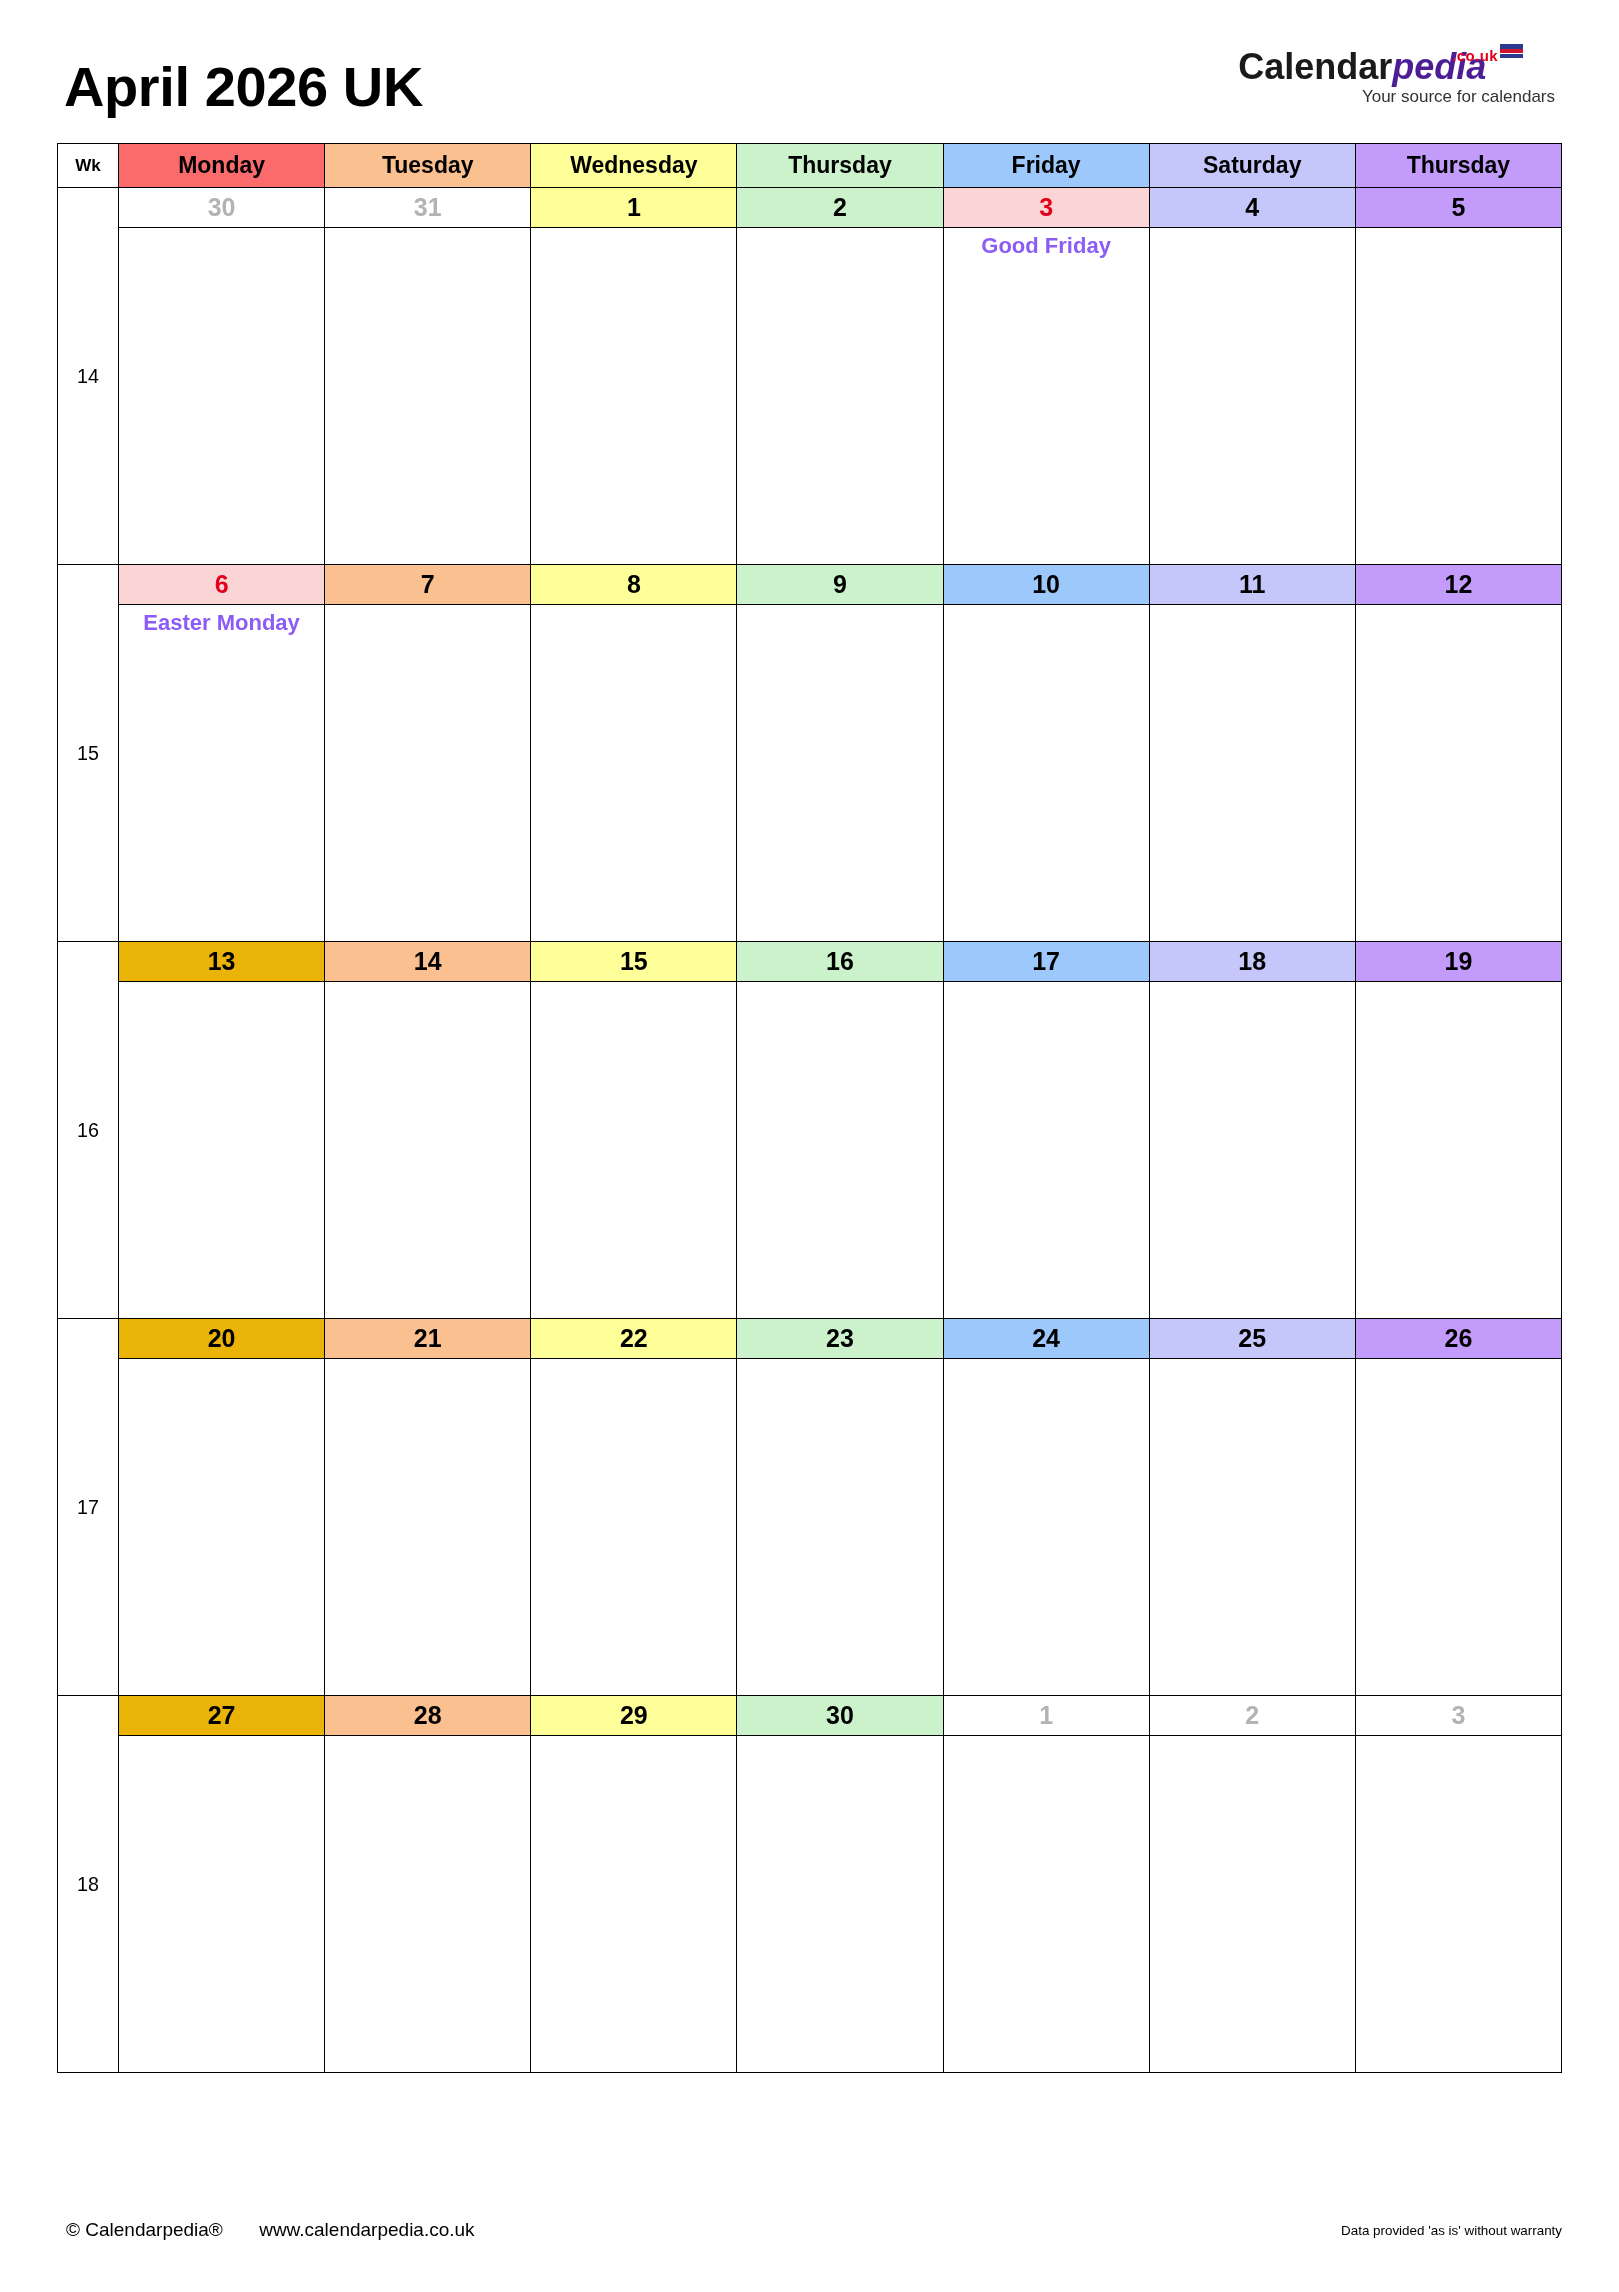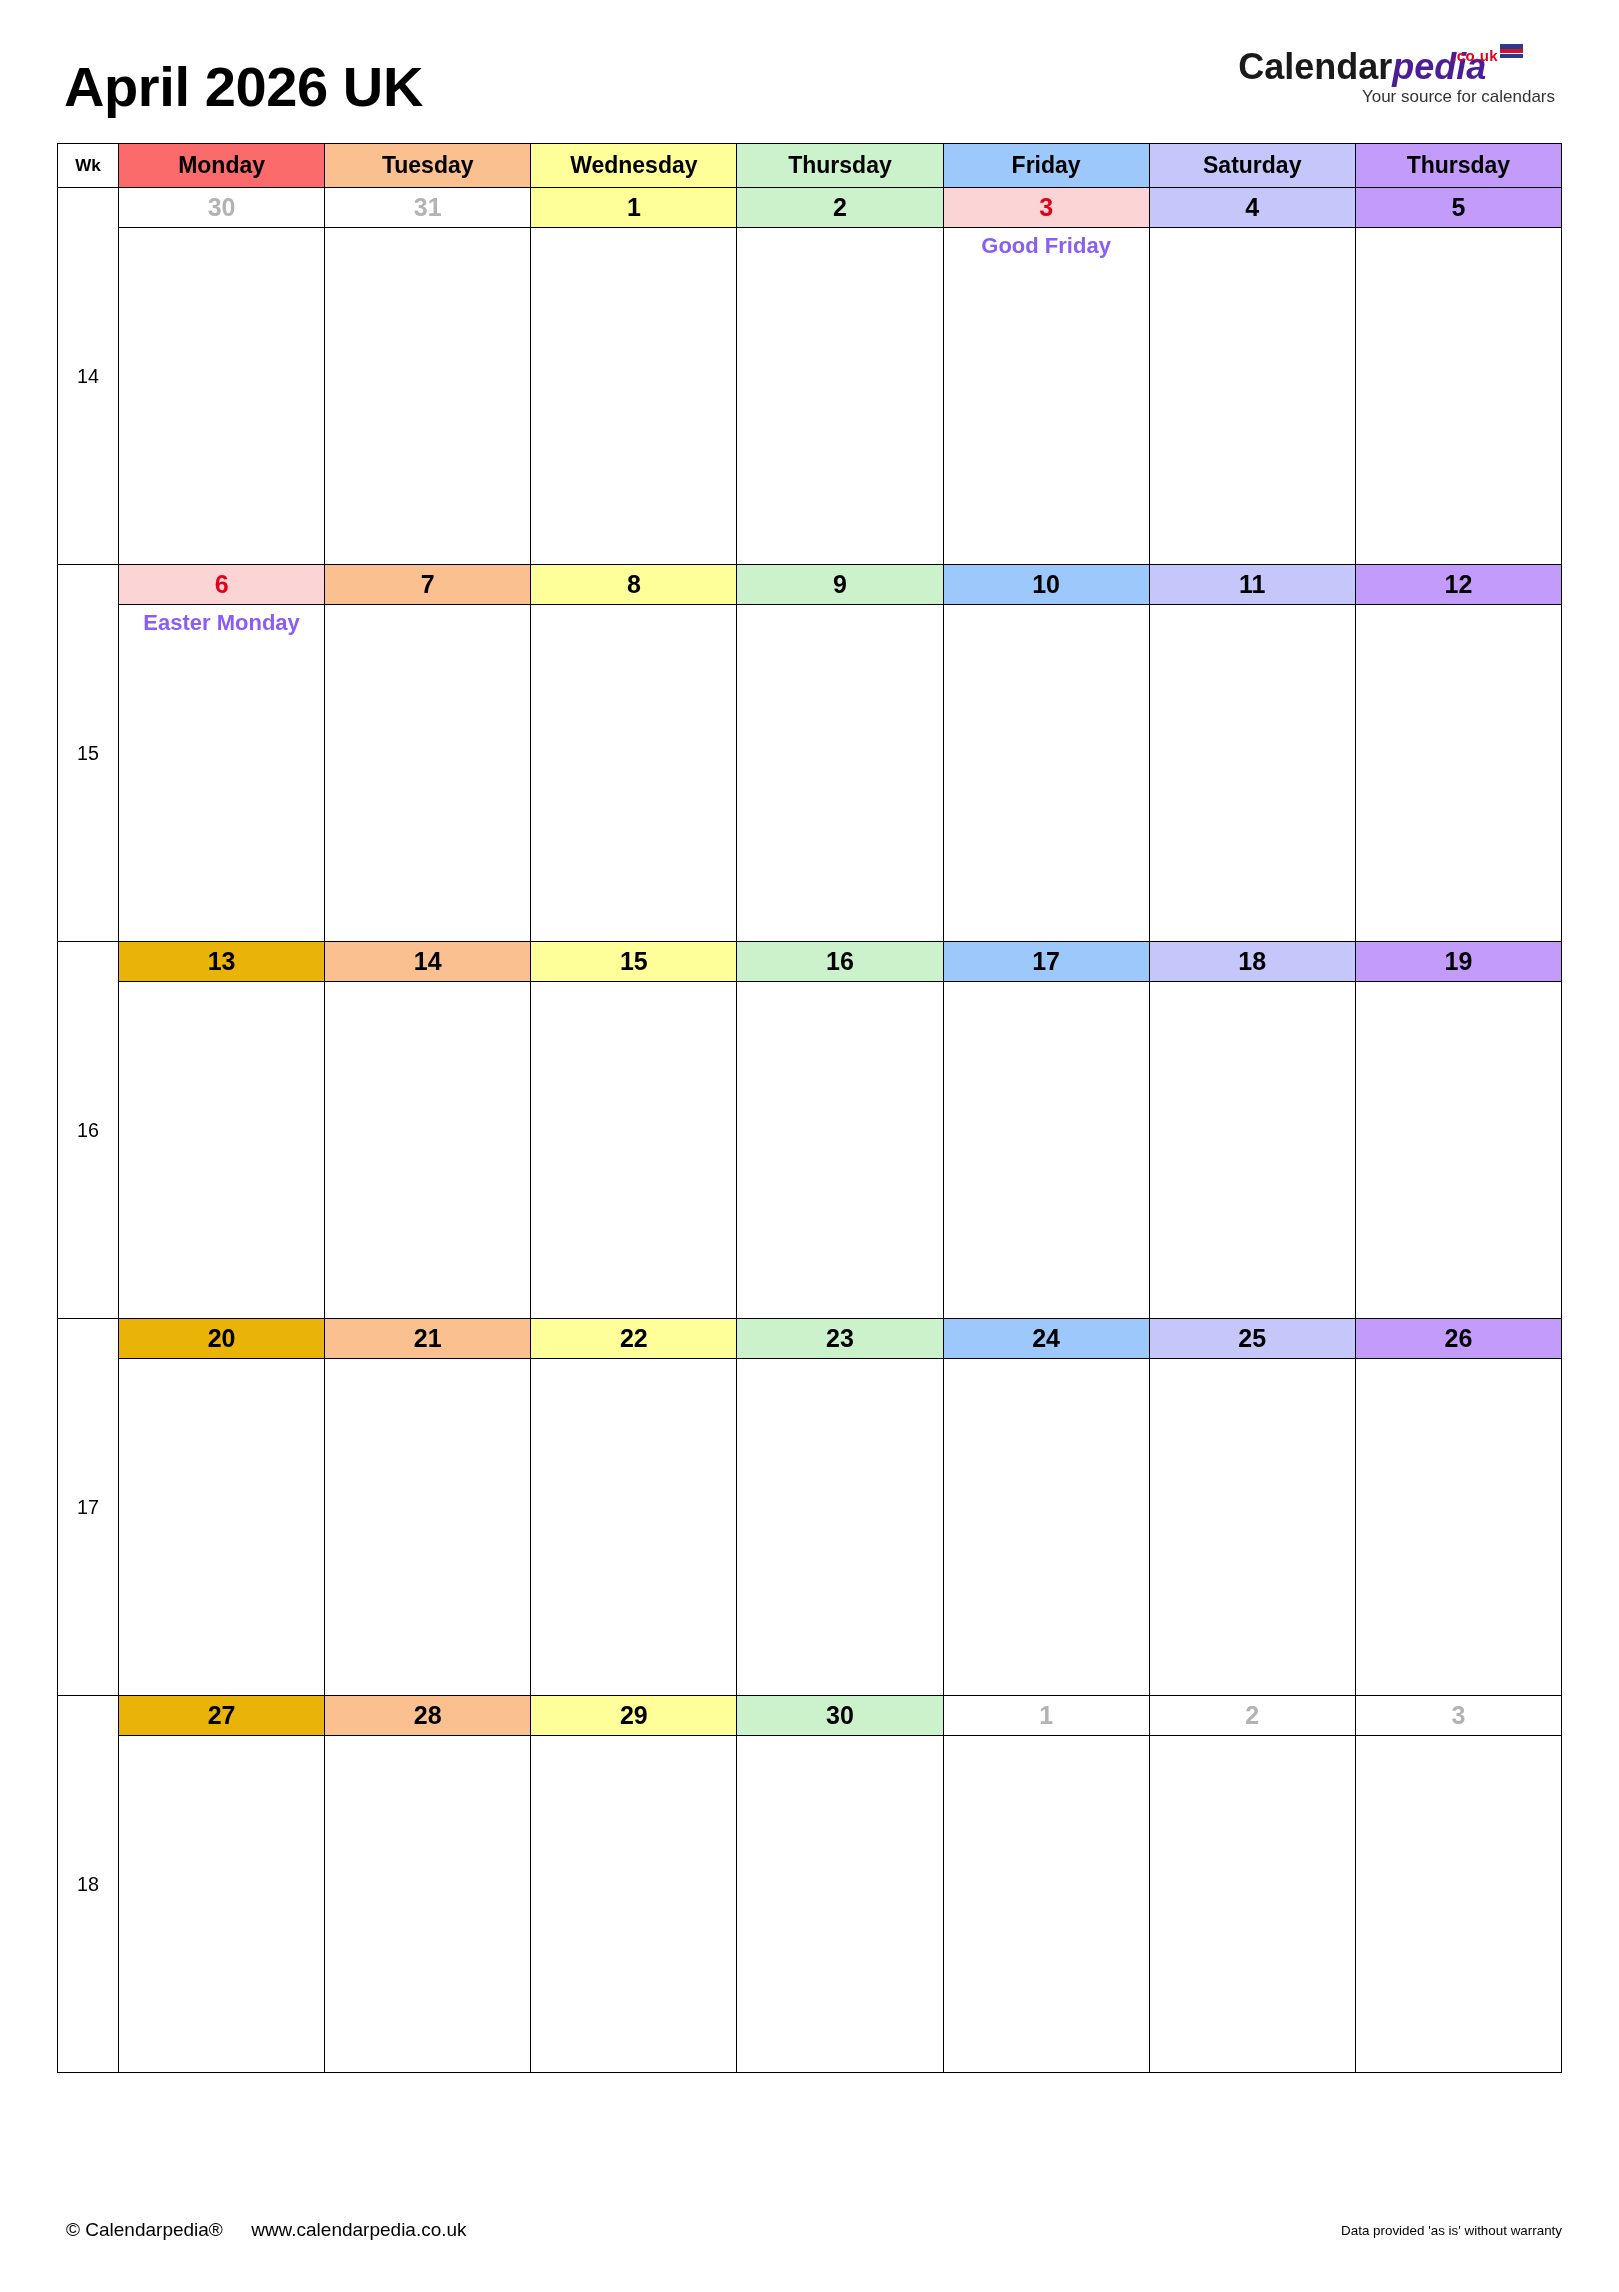--- a/index.html
+++ b/index.html
@@ -176,21 +176,21 @@
     height: 36px;
   }
   .footer-left {
     position: absolute;
     left: 9px;
     top: 0;
     font-size: 19px;
     color: #000;
     white-space: nowrap;
   }
-  .footer-left .url { margin-left: 23px; }
+  .footer-left .url { margin-left: 31px; }
   .footer-right {
     position: absolute;
     right: 0;
     top: 3.6px;
     font-size: 13.4px;
     color: #000;
     white-space: nowrap;
   }
 </style>
 </head>

